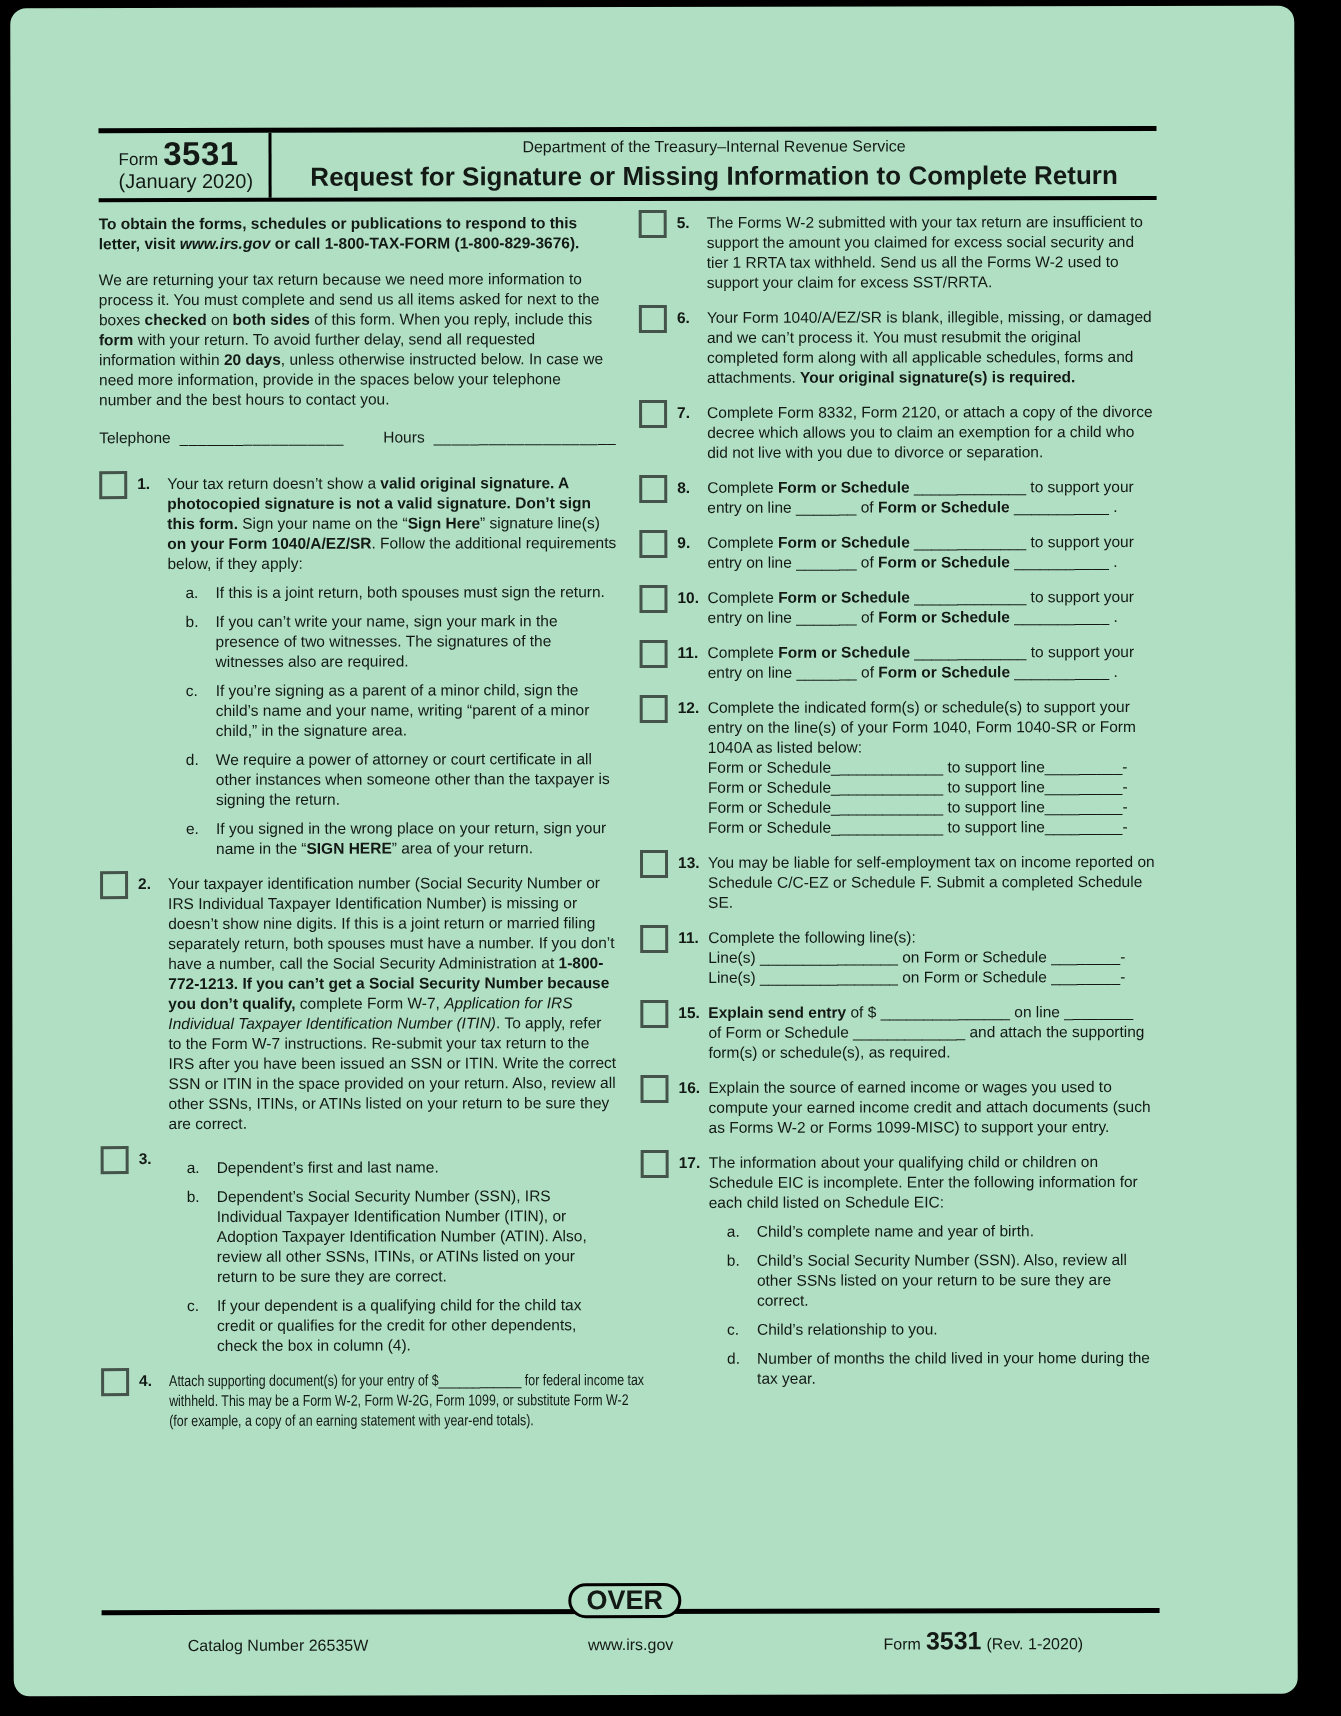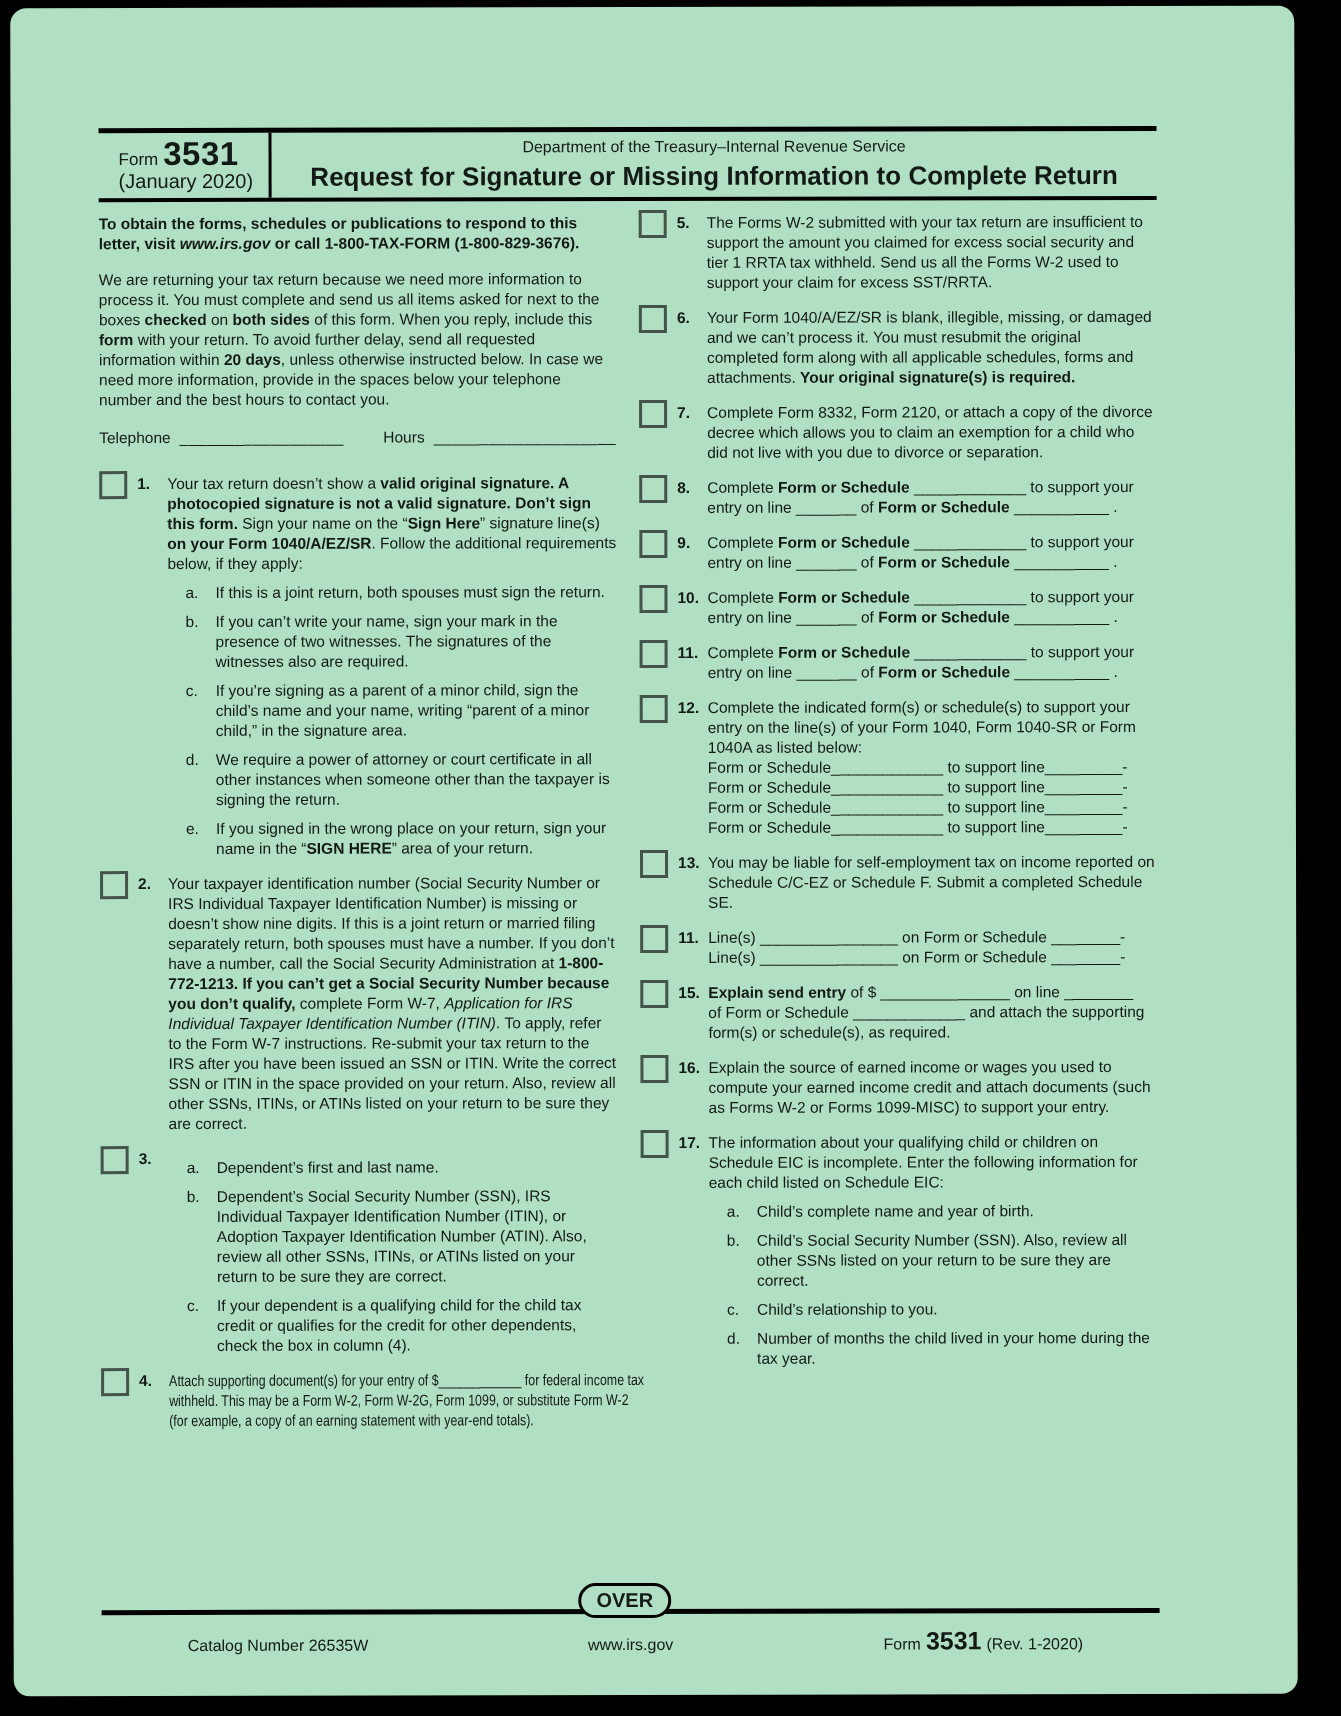--- a/index.html
+++ b/index.html
@@ -51,21 +51,21 @@
   .iline{white-space:nowrap;}
   .itext > .iline:first-child{margin-top:0;}
   .sub{display:flex;margin:9px 0 0 18px;}
   .slet{flex:0 0 30px;}
   .stext{flex:1;}
 
   
   .over-pill{
     position:absolute;left:47.6%;top:1576px;transform:translateX(-50%);
     background:#b1dfc3;border:3px solid #000;border-radius:22px;
-    padding:0 15px;font-size:20px;font-weight:bold;z-index:2;line-height:29px;
+    padding:0 15px;font-size:27px;font-weight:bold;z-index:2;line-height:29px;
   }
   .footer-rule{position:absolute;left:88px;top:1602px;width:1058px;height:5px;background:#000;z-index:1;}
   .footer{position:absolute;left:88px;top:1620px;width:1058px;font-size:16px;display:flex;align-items:baseline;}
   .cat{flex:1;text-align:center}
   .site{flex:1;text-align:center}
   .fright{flex:1;text-align:center}
   .f-num{font-size:25px;font-weight:bold;margin:0 5px 0 5px}
 </style>
 </head>
 <body>
@@ -263,20 +263,21 @@
             <div class="itext">
               <div class="ip"><span>You may be liable for self-employment tax on income reported on Schedule C/C-EZ or Schedule F.  Submit a completed Schedule SE.</span></div>
             </div>
           </div>
         </div>
         <div class="item">
           <span class="cbx"></span>
           <div class="ibody">
             <span class="num">11.</span>
             <div class="itext">
+              <div class="ip"><span>Complete the following line(s):</span></div>
               <div class="iline"><span>Line(s) ________________ on Form or Schedule  ________-</span></div>
               <div class="iline"><span>Line(s) ________________ on Form or Schedule  ________-</span></div>
             </div>
           </div>
         </div>
         <div class="item">
           <span class="cbx"></span>
           <div class="ibody">
             <span class="num">15.</span>
             <div class="itext">

